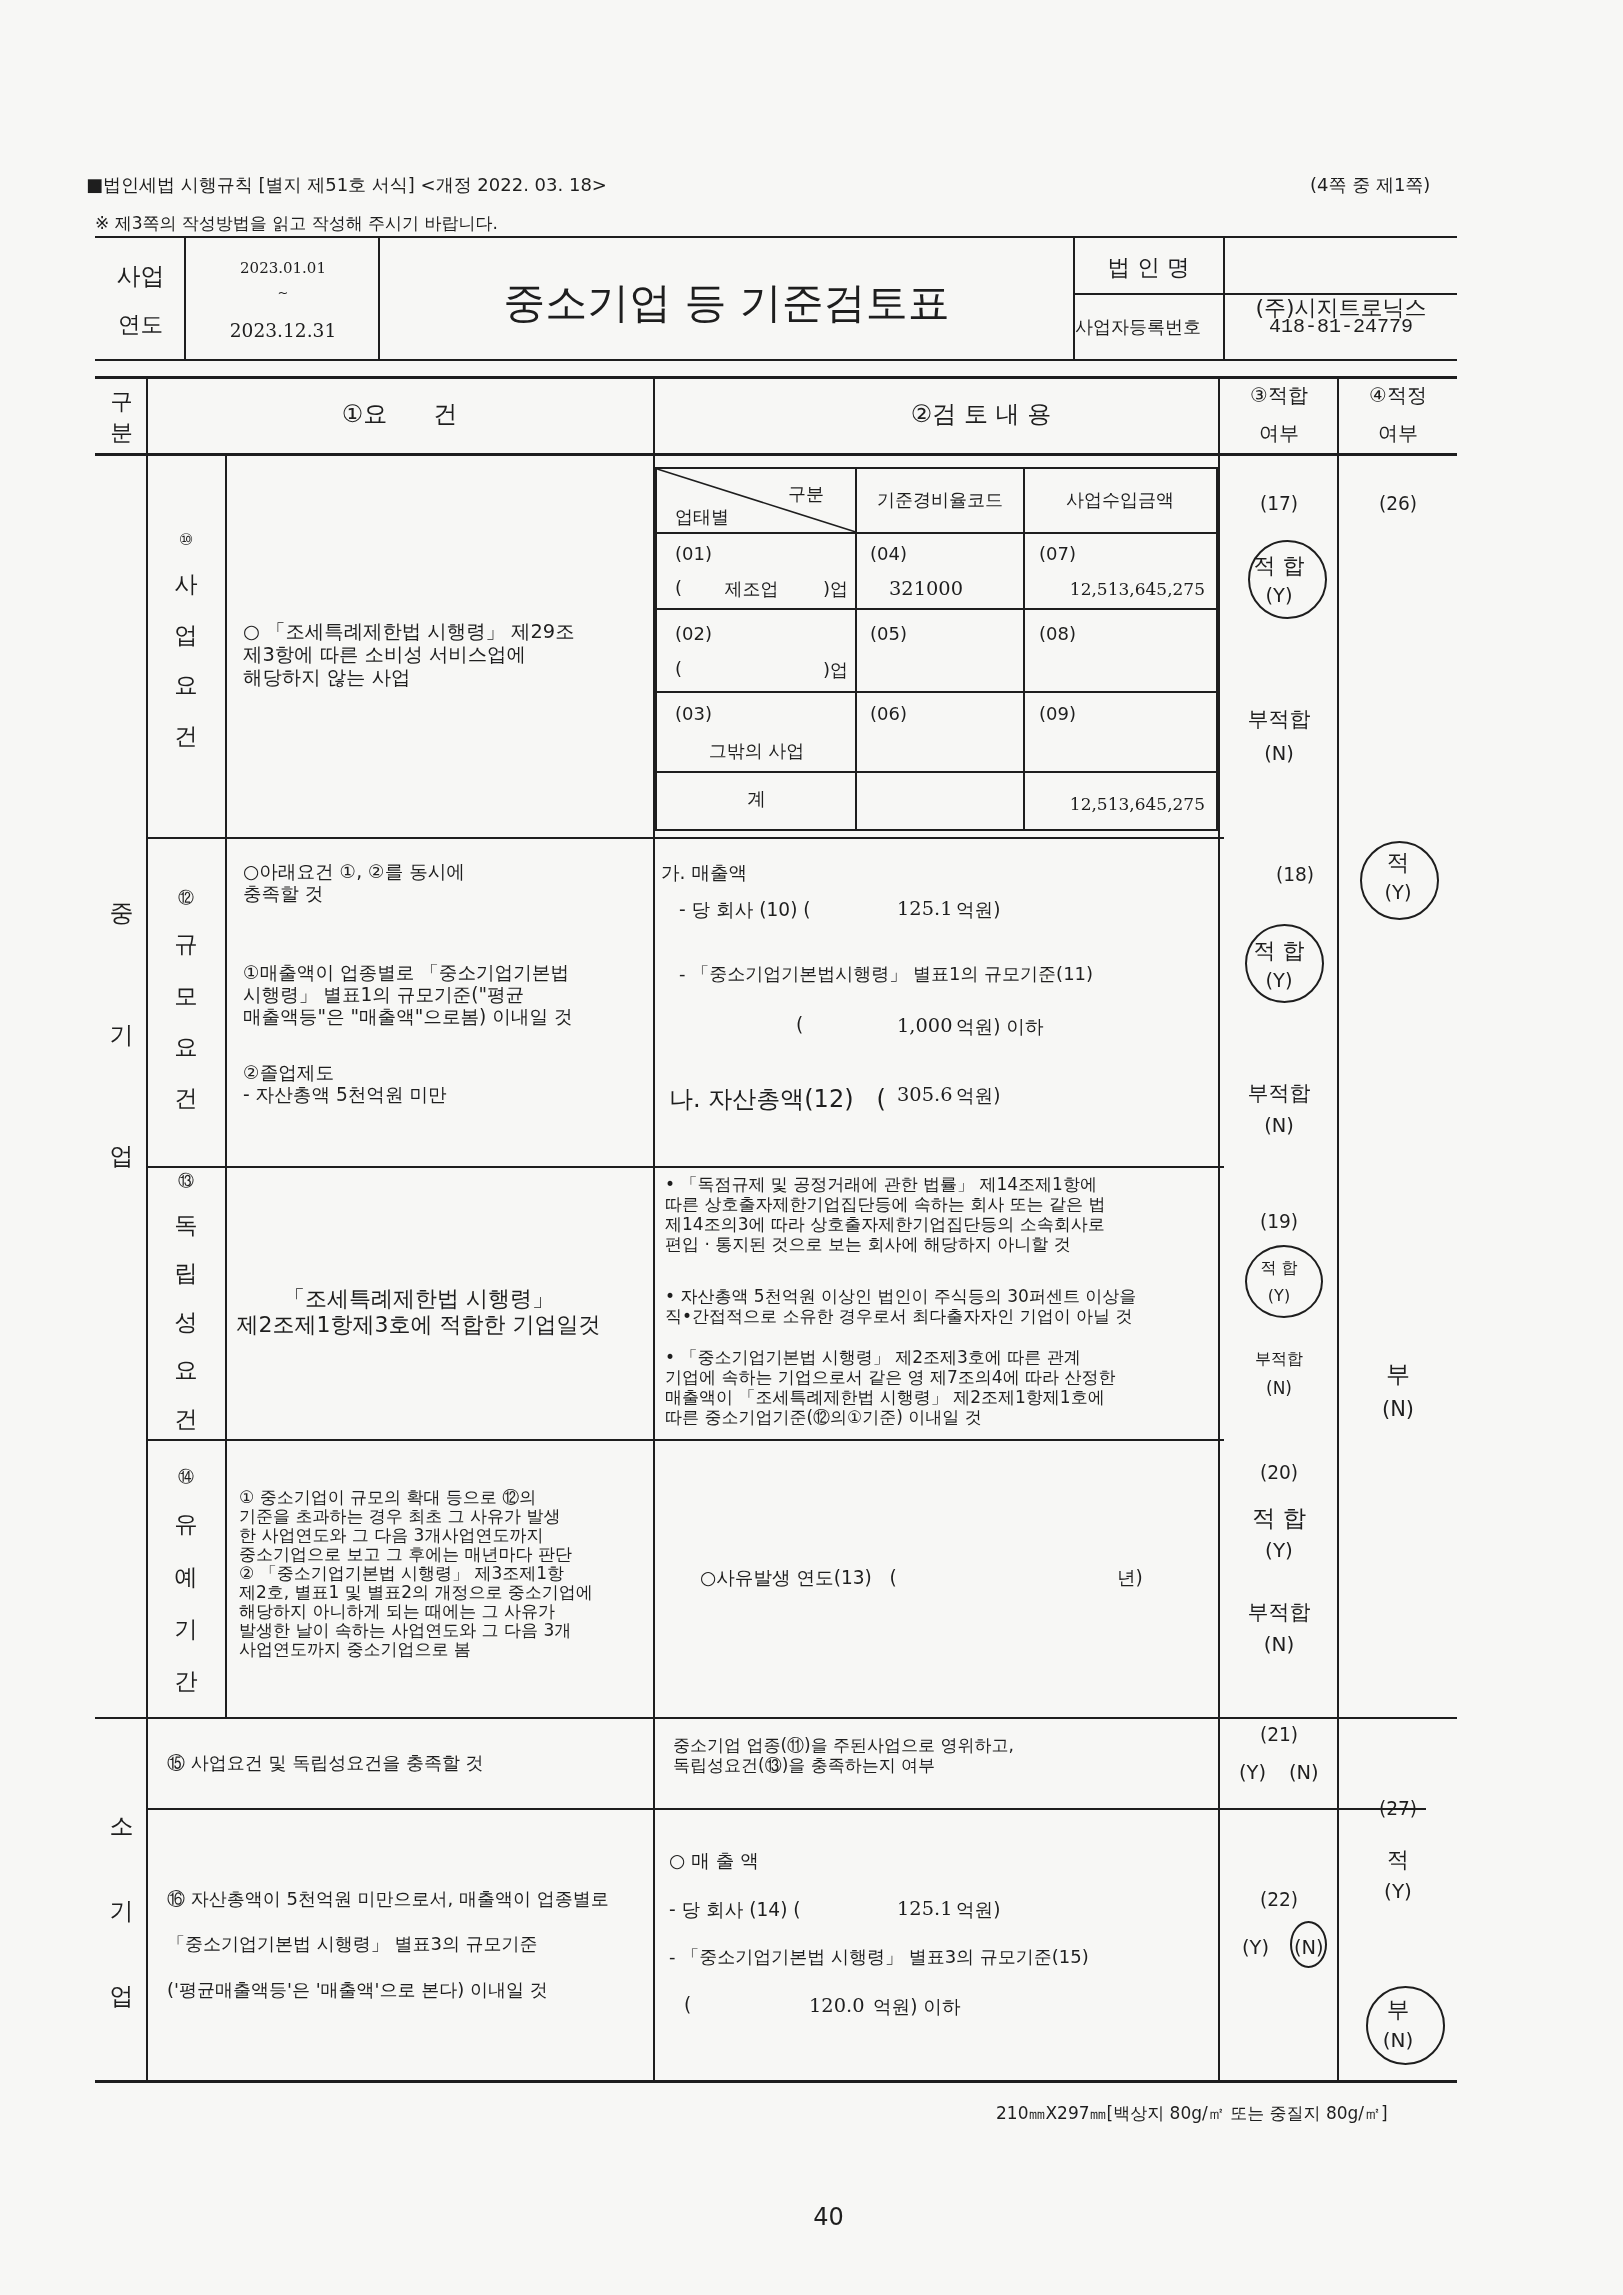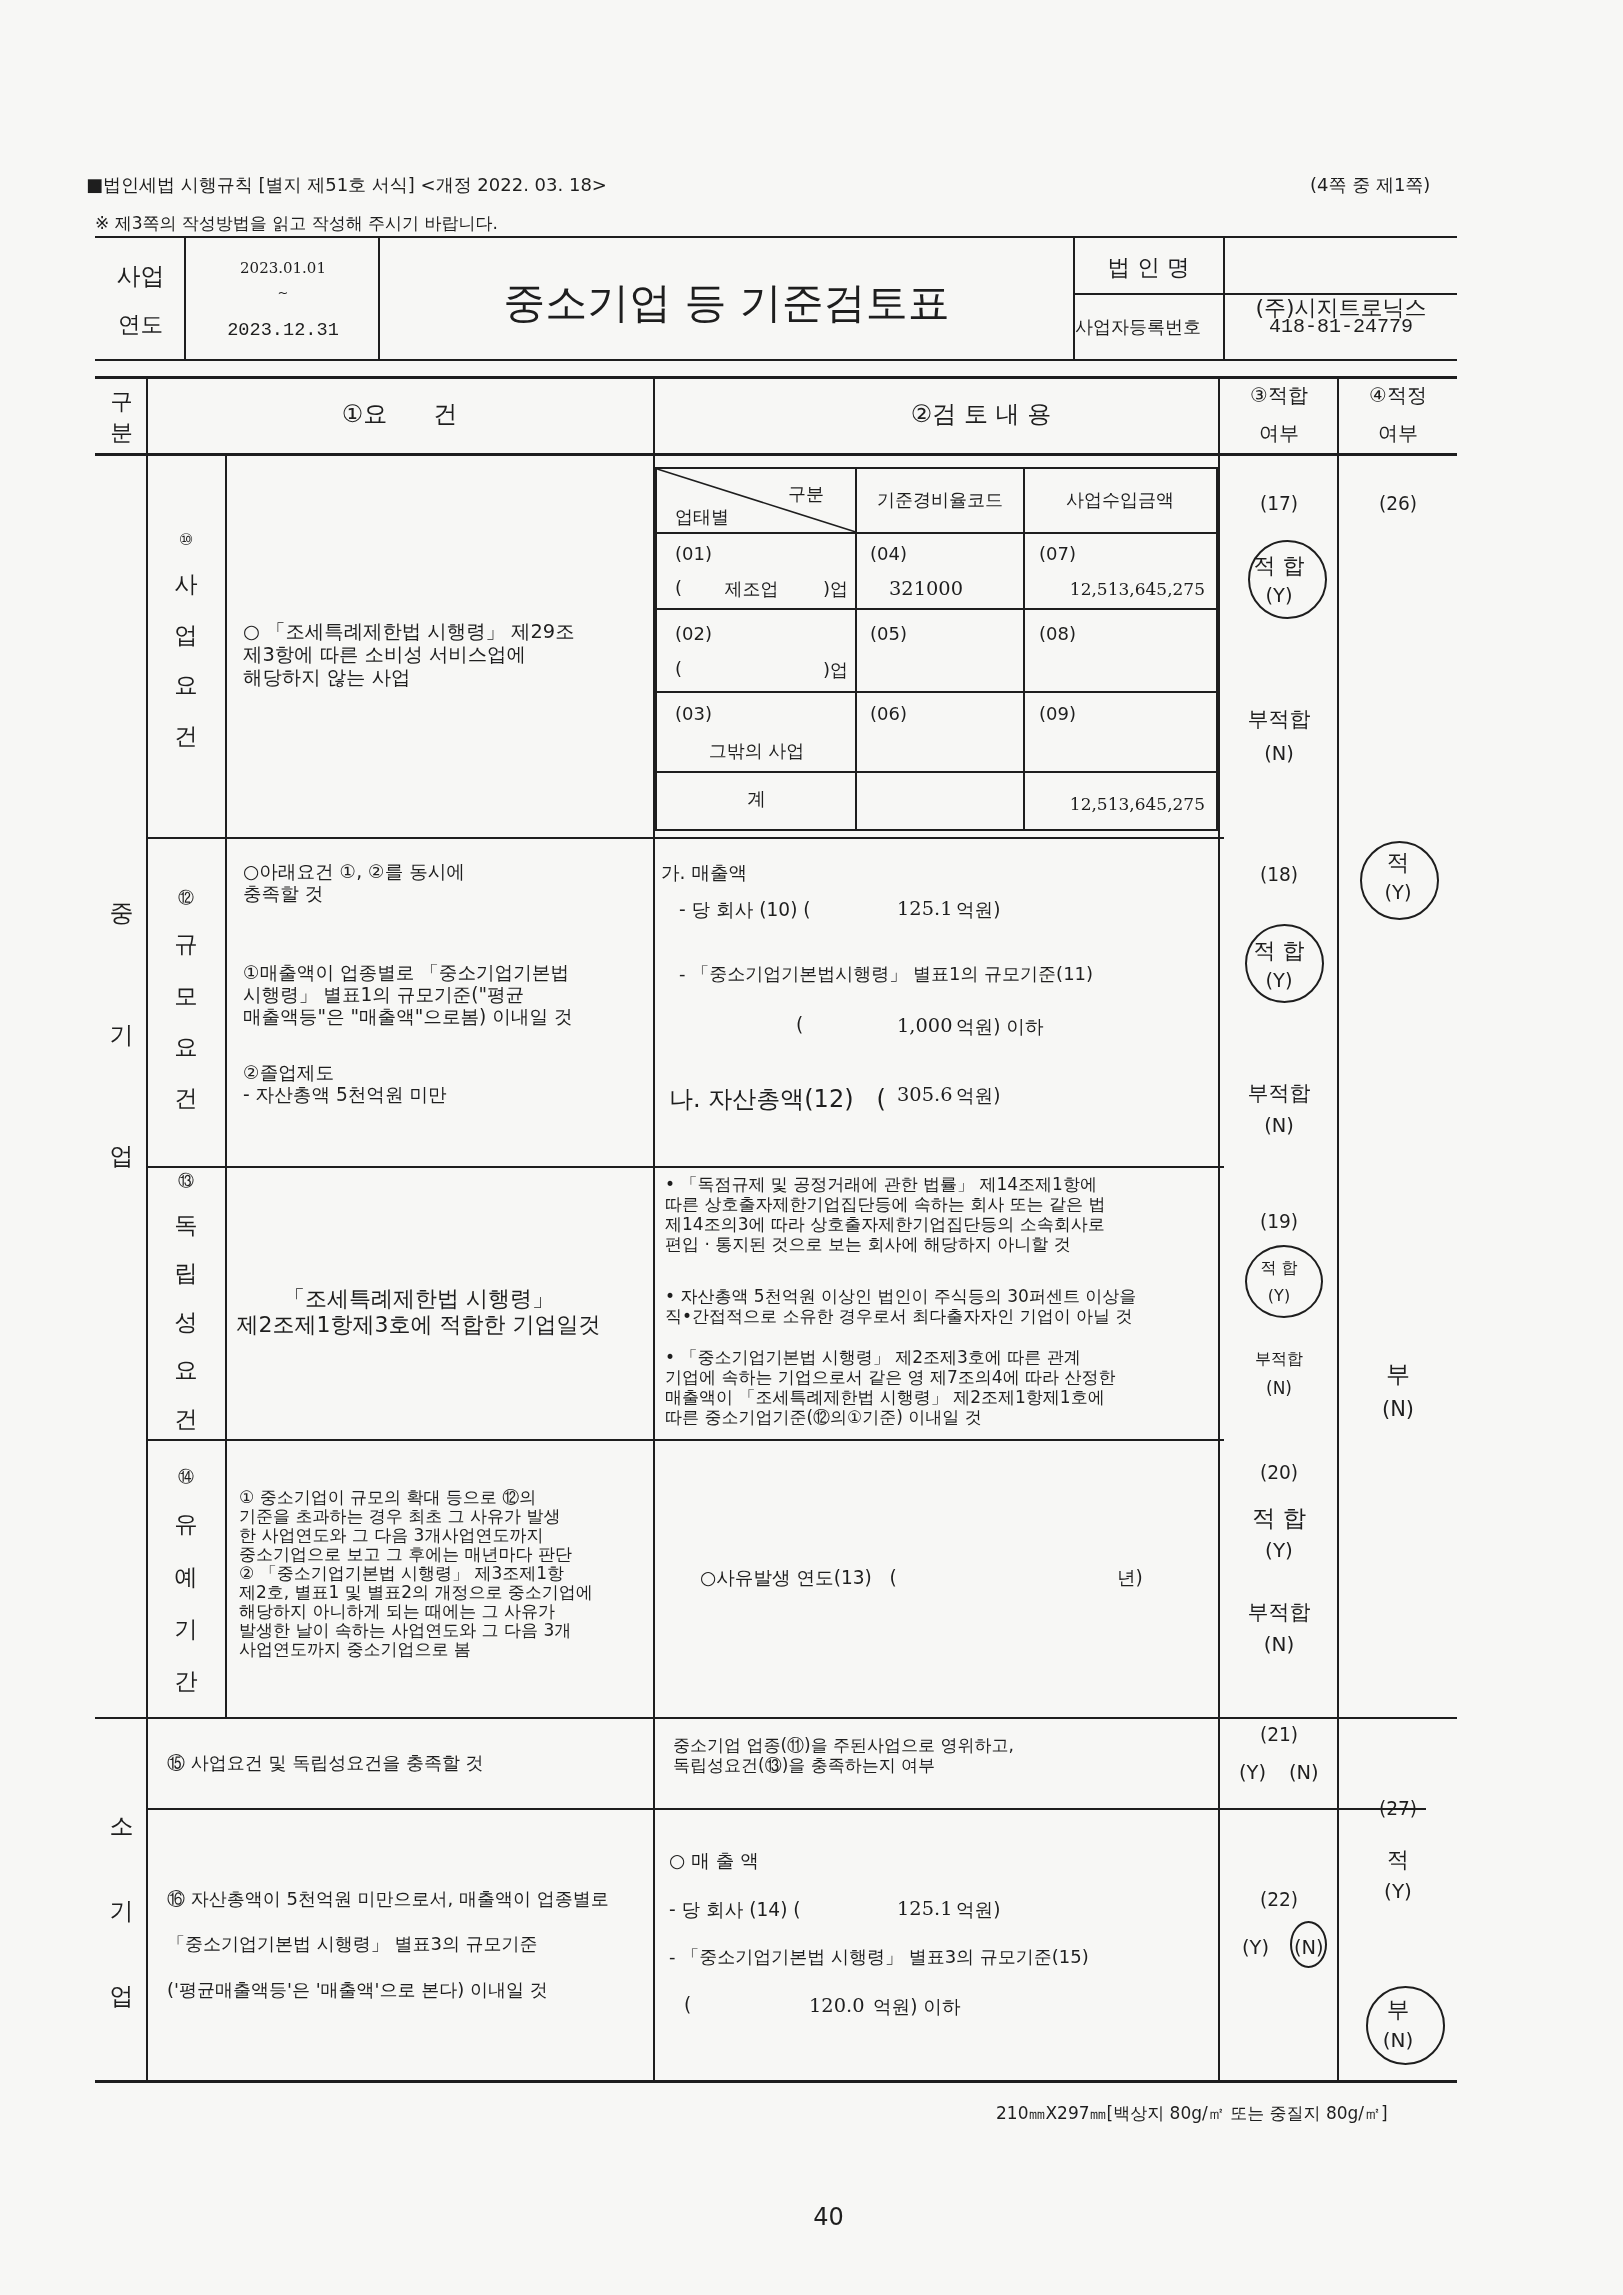--- a/index.html
+++ b/index.html
@@ -33,21 +33,21 @@
   <div class="vl" style="left:184px;top:238px;height:123px;"></div>
   <div class="vl" style="left:378px;top:238px;height:123px;"></div>
   <div class="vl" style="left:1073px;top:238px;height:123px;"></div>
   <div class="vl" style="left:1223px;top:238px;height:123px;"></div>
   <div class="hl" style="left:1073px;top:293px;width:384px;height:1.6px;"></div>
 
   <div class="t c" style="left:97px;top:260px;width:87px;font-size:24px;">사업</div>
   <div class="t c" style="left:97px;top:309px;width:87px;font-size:22.6px;">연도</div>
   <div class="t c serif" style="left:188px;top:259px;width:190px;font-size:15px;">2023.01.01</div>
   <div class="t c" style="left:188px;top:285px;width:190px;font-size:13px;">~</div>
-  <div class="t c serif" style="left:188px;top:320px;width:190px;font-size:18.6px;font-family:Liberation Mono, monospace;">2023.12.31</div>
+  <div class="t c serif" style="left:188px;top:320px;width:190px;font-size:18.6px;">2023.12.31</div>
   <div class="t c" style="left:380px;top:275px;width:693px;font-size:42px;">중소기업 등 기준검토표</div>
   <div class="t c" style="left:1075px;top:252px;width:147px;font-size:22.6px;">법 인 명</div>
   <div class="t c" style="left:1225px;top:252px;width:232px;font-size:22px;margin-top:41px;">(주)시지트로닉스</div>
   <div class="t c" style="left:1075px;top:315px;width:117px;font-size:18px;">사업자등록번호</div>
   <div class="t c mono" style="left:1225px;top:315px;width:232px;font-size:20px;">418-81-24779</div>
 </div>
 
 <div>
 
   <div class="hl" style="left:95px;top:376px;width:1362px;height:3.2px;"></div>
@@ -163,21 +163,21 @@
 <div class="t serif" style="left:897px;top:897px;font-size:19.4px;">125.1</div>
 <div class="t" style="left:956px;top:897px;font-size:18.6px;">억원)</div>
 <div class="t" style="left:679px;top:962px;font-size:18px;">- 「중소기업기본법시행령」 별표1의 규모기준(11)</div>
 <div class="t" style="left:796px;top:1014px;font-size:18.6px;">(</div>
 <div class="t serif" style="left:897px;top:1014px;font-size:19.4px;">1,000</div>
 <div class="t" style="left:956px;top:1014px;font-size:18.6px;">억원) 이하</div>
 <div class="t" style="left:669px;top:1083px;font-size:24px;white-space:pre;">나. 자산총액(12)   (</div>
 <div class="t serif" style="left:897px;top:1083px;font-size:19.4px;">305.6</div>
 <div class="t" style="left:956px;top:1083px;font-size:18.6px;">억원)</div>
 
-<div class="t c" style="left:1221px;top:864px;width:116px;font-size:18.6px;">(18)</div>
+<div class="t c" style="left:1221px;top:864px;width:116px;font-size:18.6px;padding-left:16px;">(18)</div>
 <div class="circle" style="left:1245px;top:924px;width:79px;height:79px;"></div>
 <div class="t c" style="left:1221px;top:936px;width:116px;font-size:22px;">적 합</div>
 <div class="t c" style="left:1221px;top:969px;width:116px;font-size:19.4px;">(Y)</div>
 <div class="t c" style="left:1221px;top:1079px;width:116px;font-size:21px;">부적합</div>
 <div class="t c" style="left:1221px;top:1114px;width:116px;font-size:19.4px;">(N)</div>
 
 <div class="circle" style="left:1360px;top:841px;width:79px;height:79px;"></div>
 <div class="t c" style="left:1339px;top:847px;width:118px;font-size:22.6px;">적</div>
 <div class="t c" style="left:1339px;top:881px;width:118px;font-size:19.4px;">(Y)</div>
 

